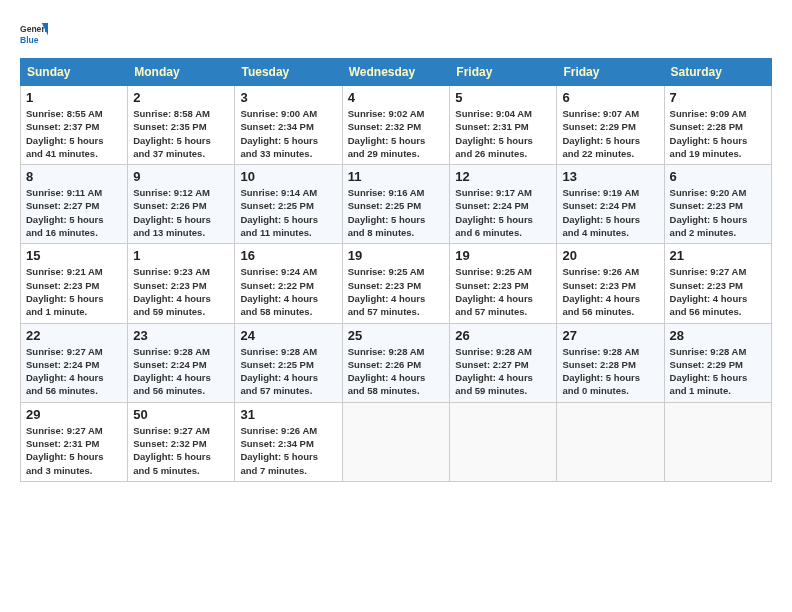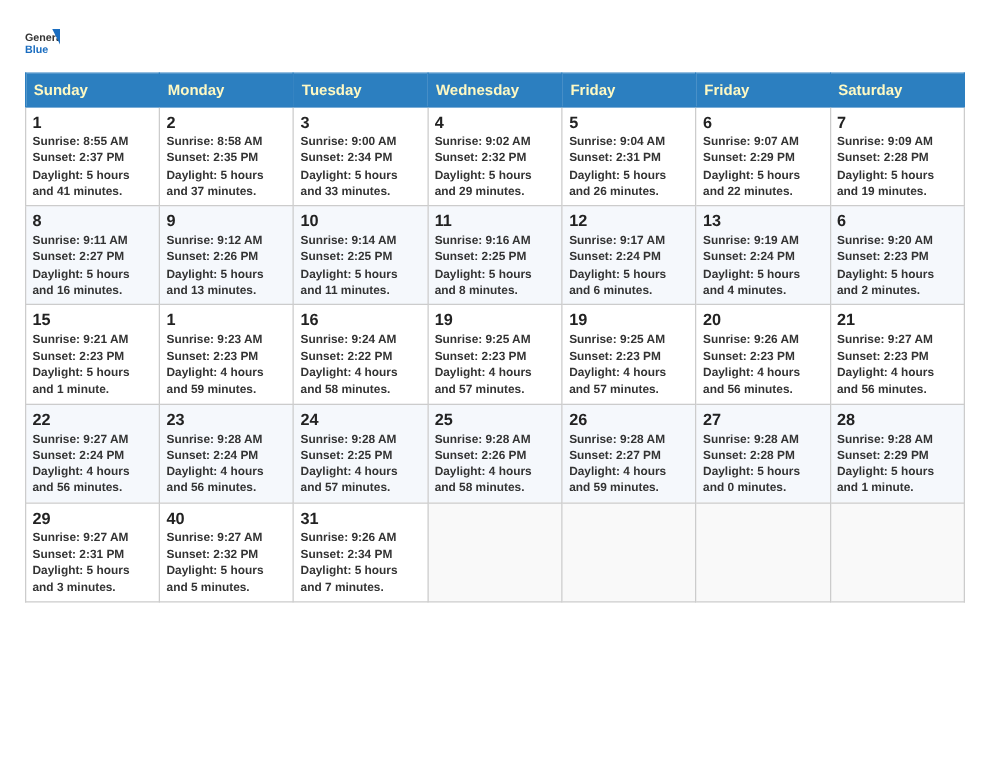--- a/index.html
+++ b/index.html
@@ -230,21 +230,21 @@
           <span class="day-number">28</span>
           <div class="day-info">Sunrise: 9:28 AM<br>Sunset: 2:29 PM<br>Daylight: 5 hours and 1 minute.</div>
         </td>
       </tr>
       <tr>
         <td>
           <span class="day-number">29</span>
           <div class="day-info">Sunrise: 9:27 AM<br>Sunset: 2:31 PM<br>Daylight: 5 hours and 3 minutes.</div>
         </td>
         <td>
-          <span class="day-number">40</span>
+          <span class="day-number">50</span>
           <div class="day-info">Sunrise: 9:27 AM<br>Sunset: 2:32 PM<br>Daylight: 5 hours and 5 minutes.</div>
         </td>
         <td>
           <span class="day-number">31</span>
           <div class="day-info">Sunrise: 9:26 AM<br>Sunset: 2:34 PM<br>Daylight: 5 hours and 7 minutes.</div>
         </td>
         <td class="empty-cell"></td>
         <td class="empty-cell"></td>
         <td class="empty-cell"></td>
         <td class="empty-cell"></td>

